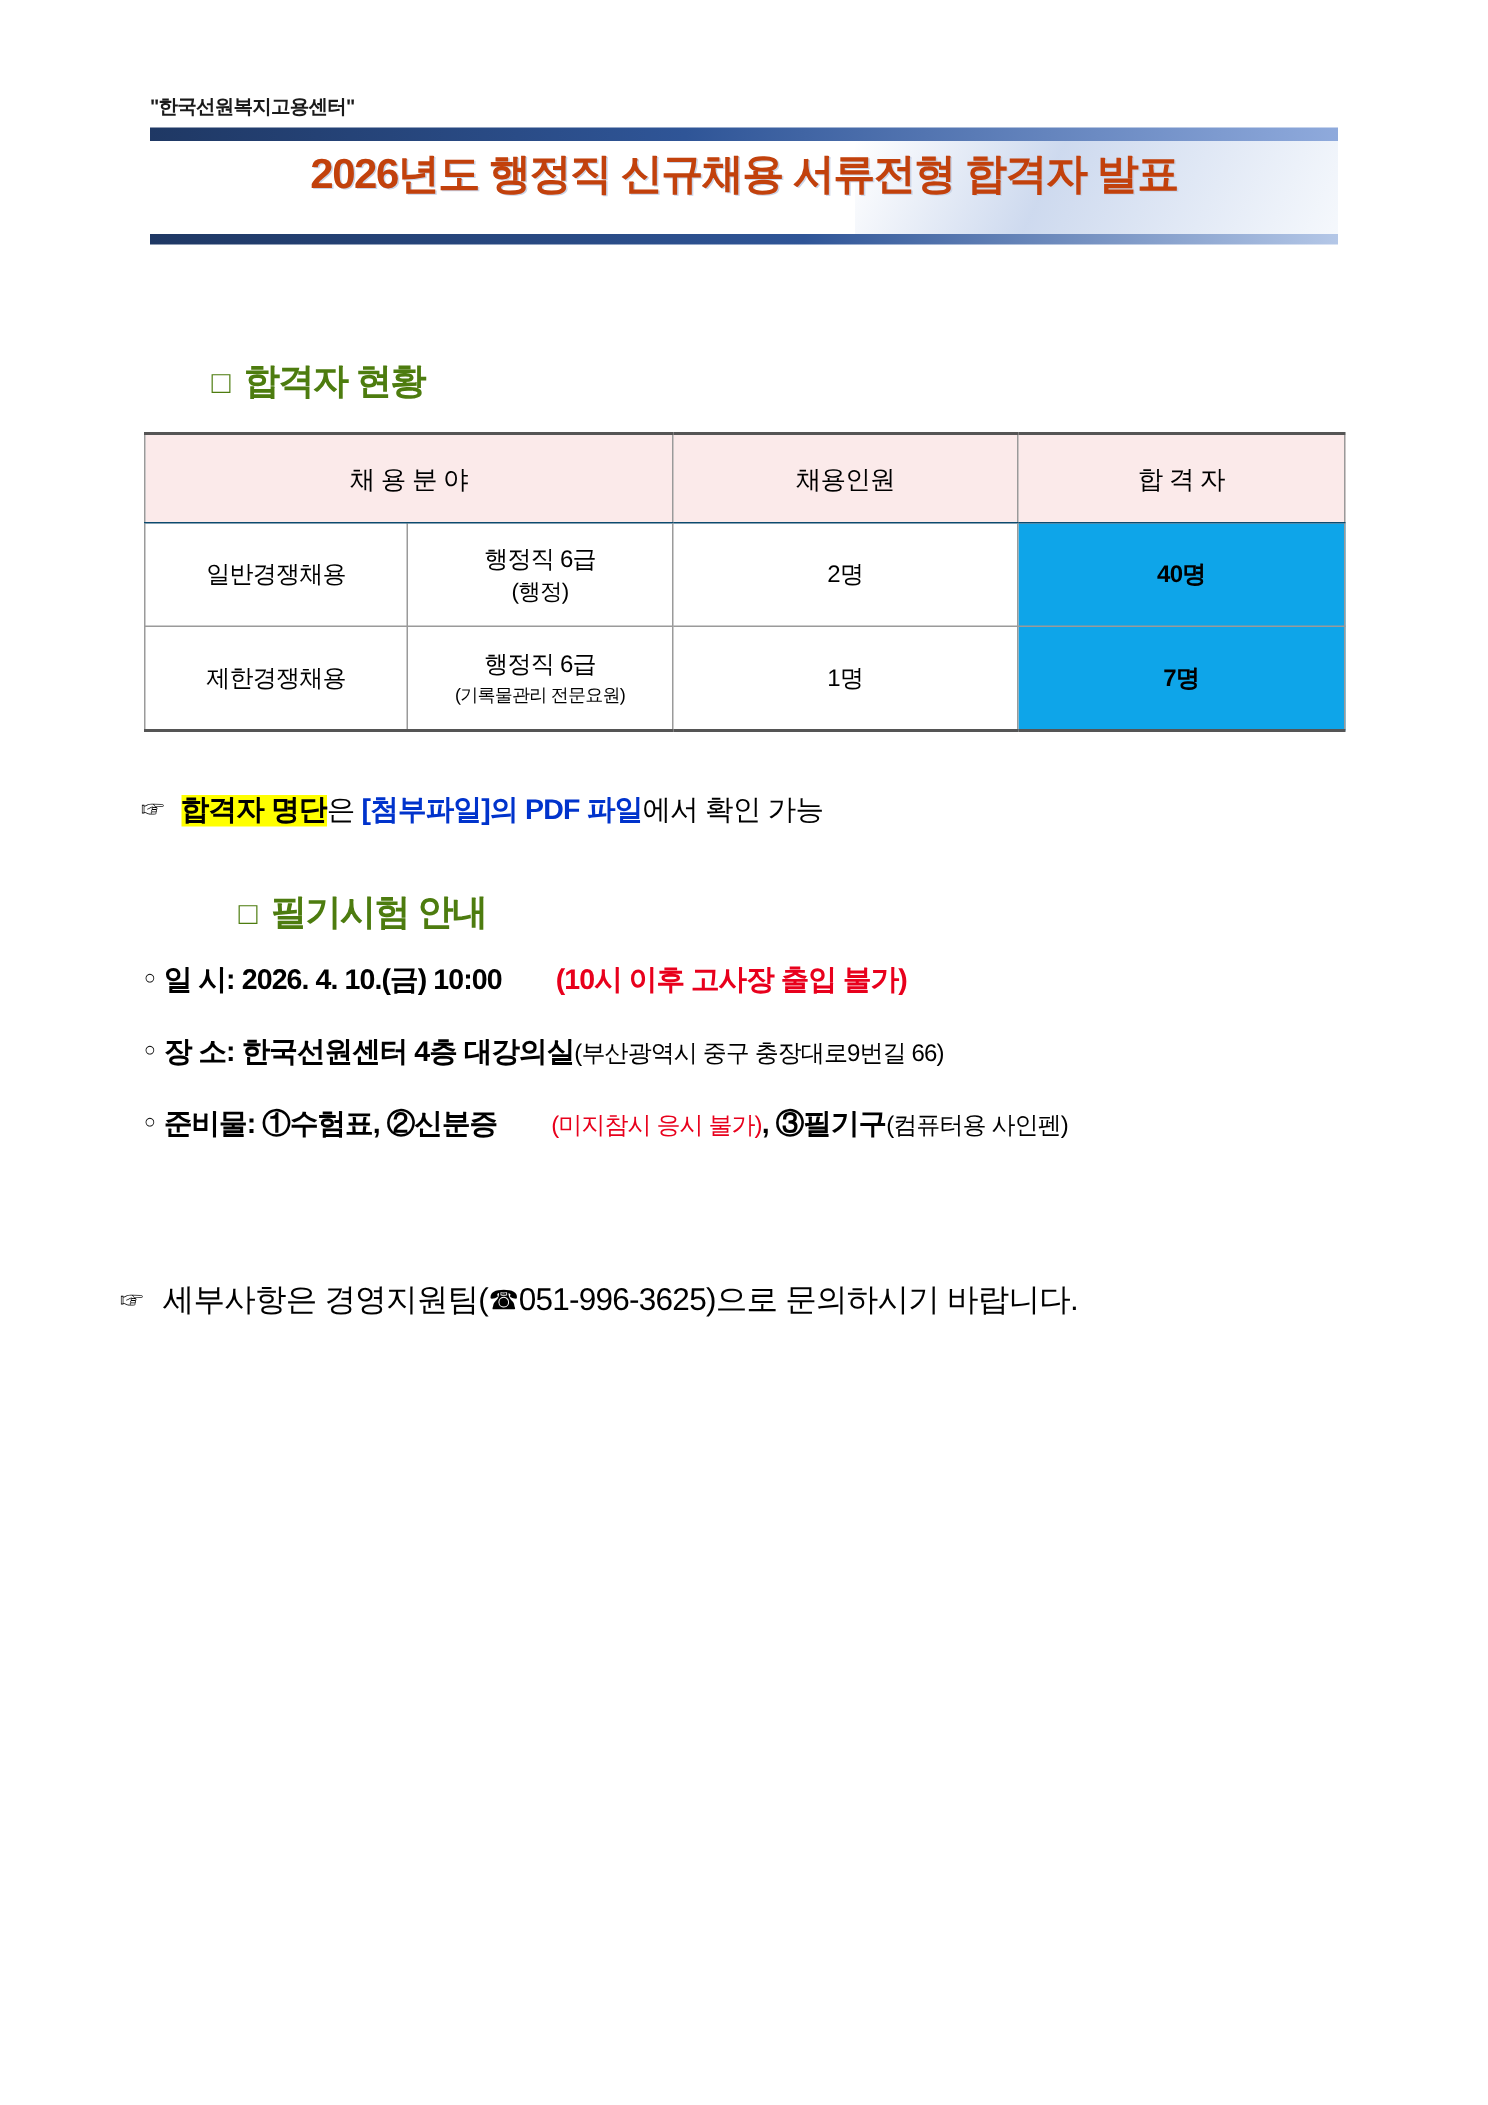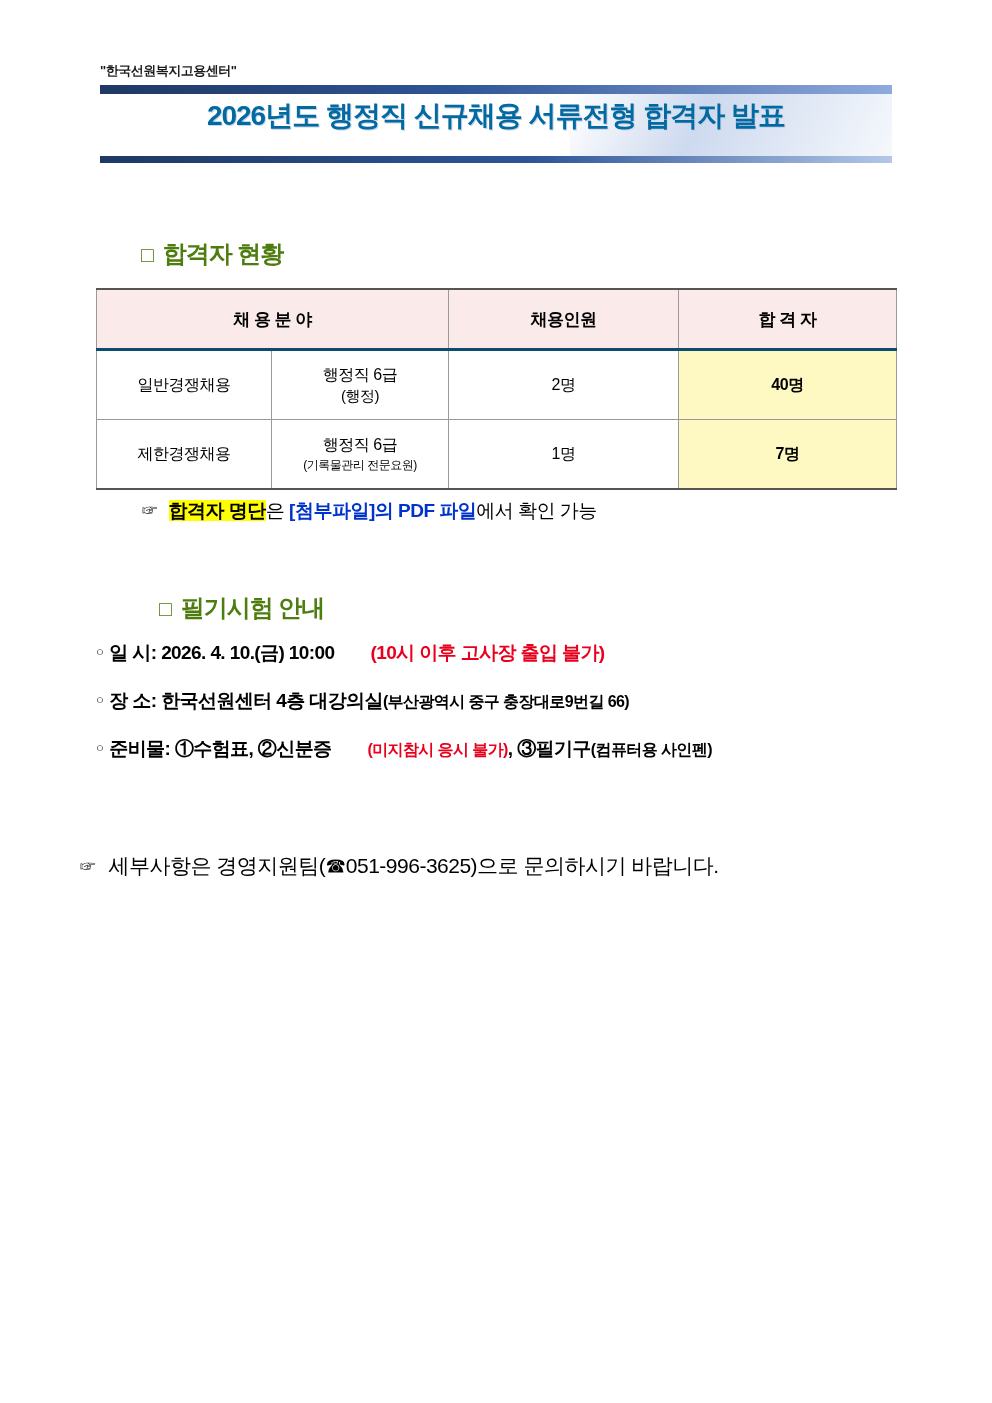--- a/index.html
+++ b/index.html
@@ -58,21 +58,21 @@
     background: linear-gradient(115deg, rgba(217,226,243,0.0) 0%, rgba(189,205,233,0.75) 40%, rgba(222,232,246,0.3) 100%);
   }
   .doc-title {
     position: absolute;
     left: 0; top: 12px;
     width: 792px;
     text-align: center;
     font-size: 28px;
     font-weight: bold;
     letter-spacing: -1px;
-    color: #0369a1;
+    color: #c2410c;
     text-shadow: 1px 1px 0 #c9d4e8;
   }
 
   
   .section-head {
     position: absolute;
     font-size: 24px;
     font-weight: bold;
     letter-spacing: -1px;
     color: #4d7c0f;
@@ -97,71 +97,70 @@
   .tbl th, .tbl td {
     border: 1px solid #9a9a9a;
     text-align: center;
     vertical-align: middle;
     font-size: 16px;
     letter-spacing: -0.5px;
   }
   .tbl thead th {
     background: #fbeaea;
     height: 56px;
-    font-weight: bold;
+    font-weight: normal;
     font-size: 17px;
     border-top: 2px solid #555;
-    border-bottom: 3px solid #0c4a6e;
+    border-bottom: 1px solid #0c4a6e;
   }
   .tbl tbody td {
     height: 66px;
     background: #ffffff;
   }
   .tbl tbody tr:last-child td { border-bottom: 2px solid #555; }
   .tbl td.pass {
-    background: #fef9c3;
+    background: #0ea5e9;
     font-weight: bold;
   }
   .cell-sub {
     font-size: 15px;
     display: block;
     margin-top: 1px;
   }
   .cell-sub.small { font-size: 12px; }
 
   
   .note-line {
     position: absolute;
     left: 93px;
-    top: 498px;
+    top: 527px;
     font-size: 19px;
     letter-spacing: -0.5px;
     white-space: nowrap;
-    margin-left: 48px;
   }
   .pointer { font-size: 18px; margin-right: 10px; }
   .hl {
     background: #ffff00;
     font-weight: bold;
     color: #000;
   }
   .blue-bold { color: #0033cc; font-weight: bold; }
 
   
   .bullet {
     position: absolute;
     left: 96px;
     font-size: 19px;
     font-weight: bold;
     letter-spacing: -0.6px;
     white-space: nowrap;
   }
   .bullet .mark { font-size: 13px; margin-right: 6px; vertical-align: 3px; }
   .red { color: #e8001c; padding-left: 36px; }
-  .small-paren { font-size: 16px; font-weight: bold; text-align: right; }
+  .small-paren { font-size: 16px; font-weight: normal; text-align: right; }
   #b1 { top: 640px; }
   #b2 { top: 688px; }
   #b3 { top: 736px; }
 
   
   .contact {
     position: absolute;
     left: 79px;
     top: 852px;
     font-size: 21px;

